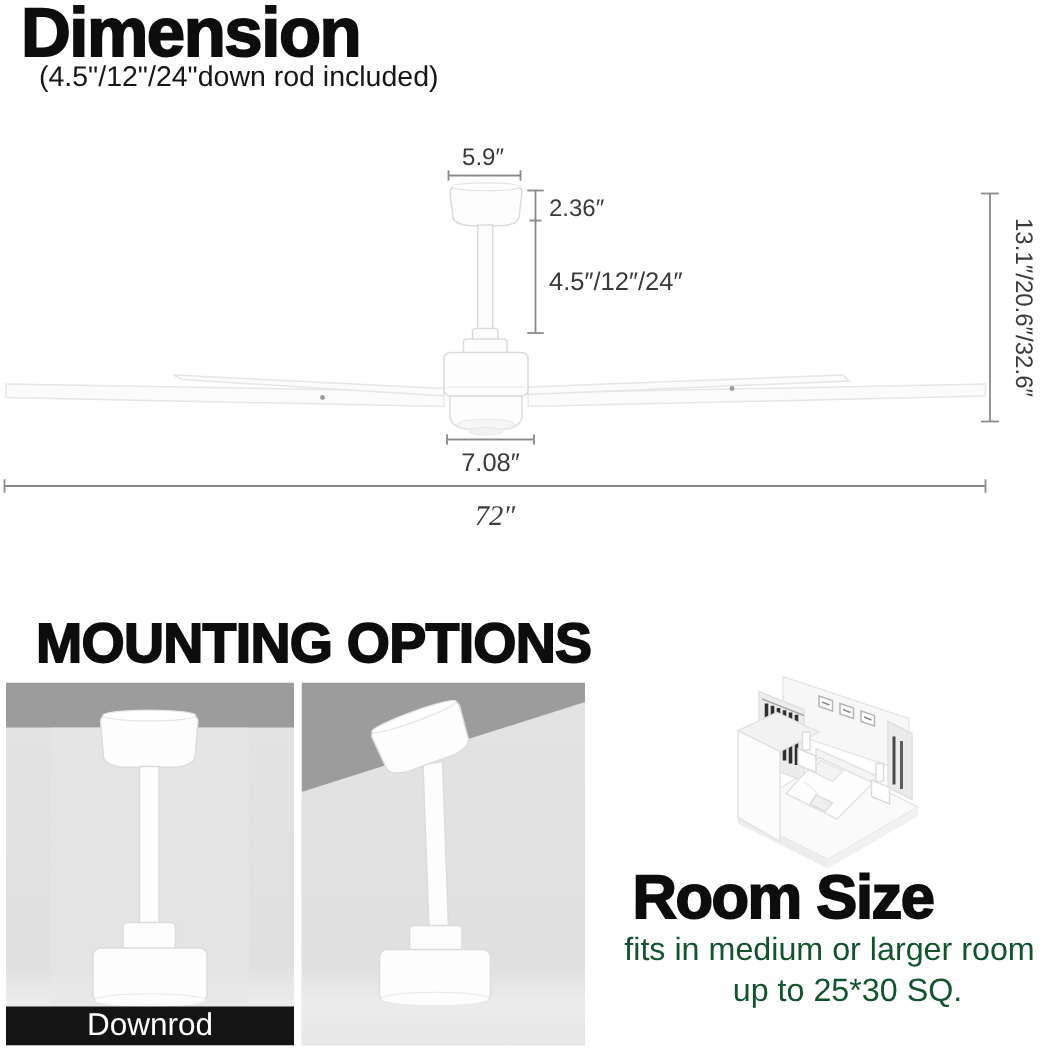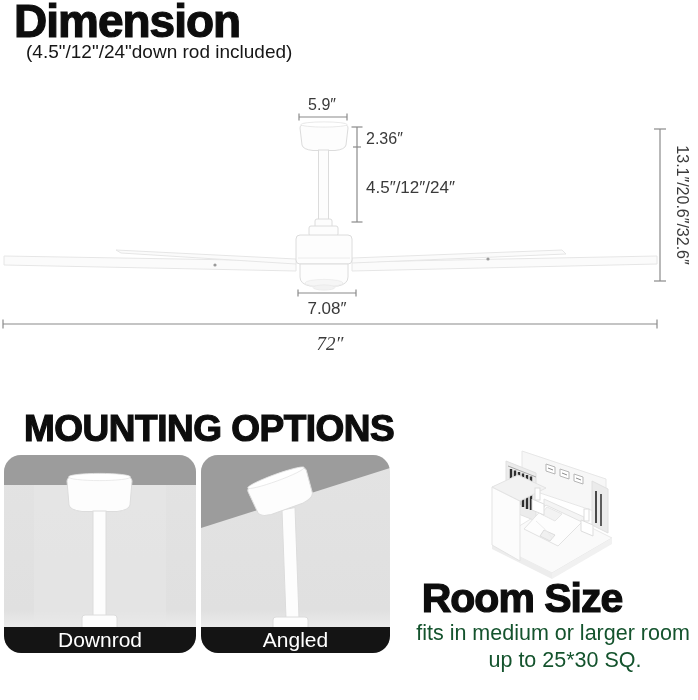--- a/index.html
+++ b/index.html
@@ -21,24 +21,23 @@
   #dim-subtitle{left:26px;top:41px;font-size:19px;color:#161616;white-space:nowrap;}
   #fan-svg{left:0;top:90px;}
   .dim-line{stroke:#8a8a8a;stroke-width:1.2;fill:none;}
   .dim-text{fill:#3a3a3a;font-size:16px;font-family:"Liberation Sans",sans-serif;}
   .dim-text-lg{font-size:17px;}
   .span-text{fill:#3a3a3a;font-size:19px;font-style:italic;font-family:"Liberation Serif",serif;}
   .fan-part{fill:#fdfdfd;stroke:#dcdcdc;stroke-width:1;}
   .fan-part-soft{fill:#fbfbfb;stroke:#e6e6e6;stroke-width:1;}
   #mount-title{left:24px;top:408px;font-size:37px;letter-spacing:-0.5px;}
   .panel{
-    position:absolute;top:455px;height:198px;
+    position:absolute;top:455px;height:242px;
     background:linear-gradient(180deg,#e3e3e3 0%,#e0e0e0 78%,#ececec 88%,#e6e6e6 100%);
     overflow:hidden;
-    border-radius:17px;
   }
   #panel-downrod{left:4px;width:192px;}
   #panel-angled{left:201px;width:189px;}
   .panel-label{
     position:absolute;left:0;bottom:0;width:100%;height:26px;
     background:#141414;color:#ffffff;
     display:flex;align-items:center;justify-content:center;
     font-size:21px;
   }
   .panel-svg{position:absolute;left:0;top:0;}
@@ -152,23 +151,20 @@
     <g transform="rotate(-20 82 42)">
       <path class="fan-part" d="M51,25 Q51,20.5 60,20 L104,20 Q113,20.5 113,25 L111,48 Q110,53 99,54.5 L65,54.5 Q54,53 53,48 Z"></path>
       <ellipse cx="82" cy="21.5" rx="30" ry="3.4" fill="#ffffff" stroke="#e6e6e6" stroke-width="0.8"></ellipse>
     </g>
     <g>
       <rect x="72" y="162" width="35" height="17" rx="3" class="fan-part"></rect>
       <rect x="52" y="178" width="74" height="35" rx="5" class="fan-part"></rect>
       <ellipse cx="89" cy="211" rx="36" ry="4.5" fill="#fdfdfd" stroke="#e9e9e9" stroke-width="0.8"></ellipse>
     </g>
   </svg>
-  <div class="panel-label">
-    <span>Angled</span>
-  </div>
 </div>
 
 <svg class="abs" id="room-illustration" width="138" height="140" viewBox="0 0 138 140">
 
   <polygon points="8,100 68,130 128,95 66,64" fill="#fafafa" stroke="#e7e7e7"></polygon>
   <polygon points="8,100 68,130 68,136 8,106" fill="#ededed"></polygon>
   <polygon points="68,130 128,95 128,101 68,136" fill="#f1f1f1"></polygon>
 
   <polygon points="38,8 122,36 122,72 38,44" fill="#f7f7f7" stroke="#e7e7e7"></polygon>
 

